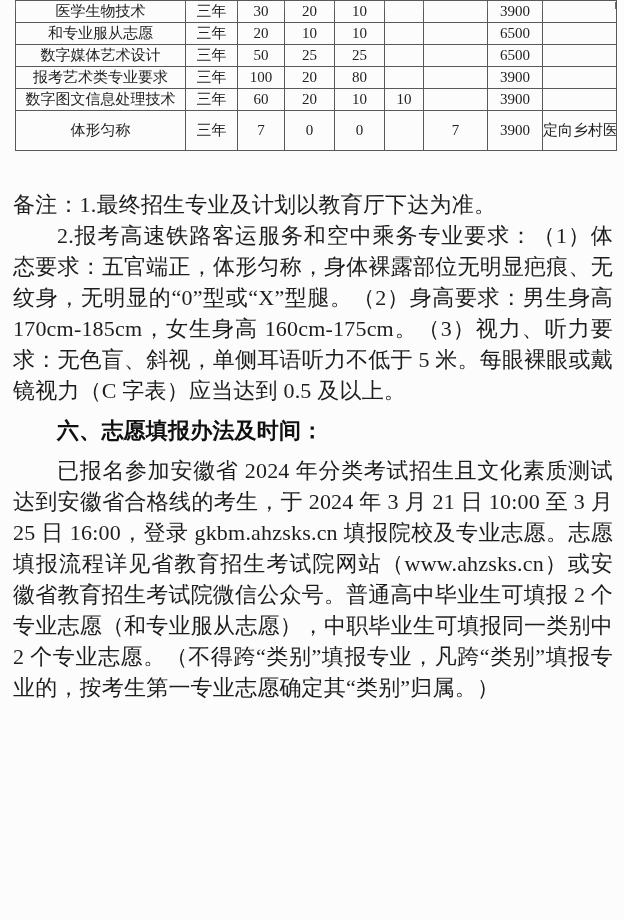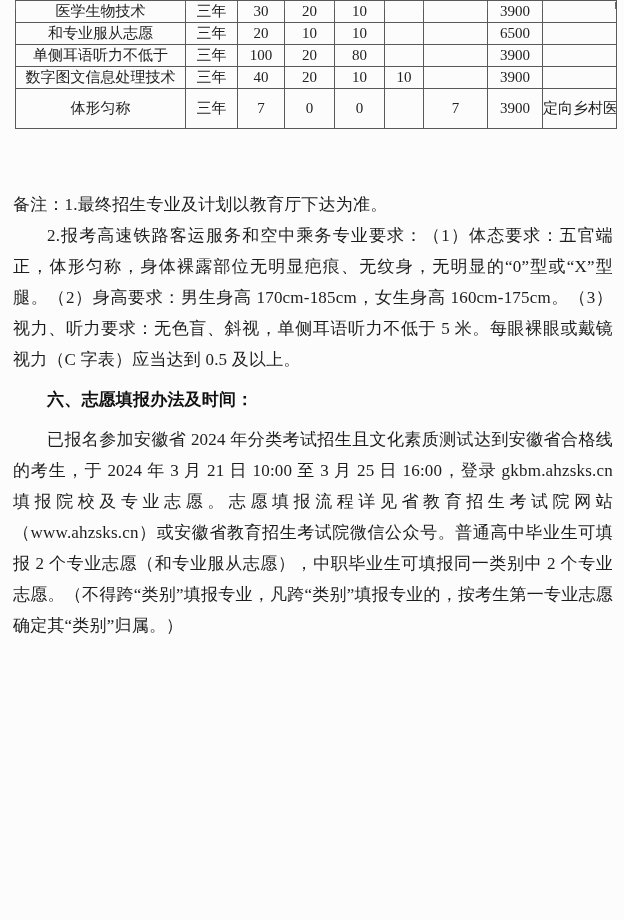--- a/index.html
+++ b/index.html
@@ -18,21 +18,21 @@
     border:1px solid #595959;height:21px;padding:0;
     text-align:center;vertical-align:middle;
     font-size:15px;line-height:1.15;color:#222;
     overflow:hidden;white-space:nowrap;
   }
   tr.tall td{height:39px;}
   td.c-remark{font-size:12px;white-space:normal;padding:0 10px;line-height:15px;color:#333;}
   
   .text-area{position:absolute;left:13px;right:11px;top:189px;}
   .text-area p{
-    margin:0;font-size:17px;line-height:31px;
+    margin:0;font-size:22px;line-height:31px;
     text-align:justify;text-justify:inter-ideograph;
     letter-spacing:.2px;
   }
   .indent{text-indent:2em;font-family:Liberation Serif, serif;}
   .gap{margin-top:7px !important;}
   .heading{
     font-family:"Liberation Sans","DejaVu Sans",sans-serif;
     font-size:17px;font-weight:700;color:#101010;
     margin:9px 0 !important;text-indent:2em;line-height:31px;text-align:left;
   }
@@ -82,34 +82,45 @@
         <td>三年</td>
         <td>20</td>
         <td>10</td>
         <td>10</td>
         <td></td>
         <td></td>
         <td>6500</td>
         <td class="c-remark"></td>
       </tr>
       <tr>
-        <td>单侧耳语听力不低于</td>
+        <td>数字媒体艺术设计</td>
+        <td>三年</td>
+        <td>50</td>
+        <td>25</td>
+        <td>25</td>
+        <td></td>
+        <td></td>
+        <td>6500</td>
+        <td class="c-remark"></td>
+      </tr>
+      <tr>
+        <td>报考艺术类专业要求</td>
         <td>三年</td>
         <td>100</td>
         <td>20</td>
         <td>80</td>
         <td></td>
         <td></td>
         <td>3900</td>
         <td class="c-remark"></td>
       </tr>
       <tr>
         <td>数字图文信息处理技术</td>
         <td>三年</td>
-        <td>40</td>
+        <td>60</td>
         <td>20</td>
         <td>10</td>
         <td>10</td>
         <td></td>
         <td>3900</td>
         <td class="c-remark"></td>
       </tr>
       <tr class="tall">
         <td>体形匀称</td>
         <td>三年</td>

